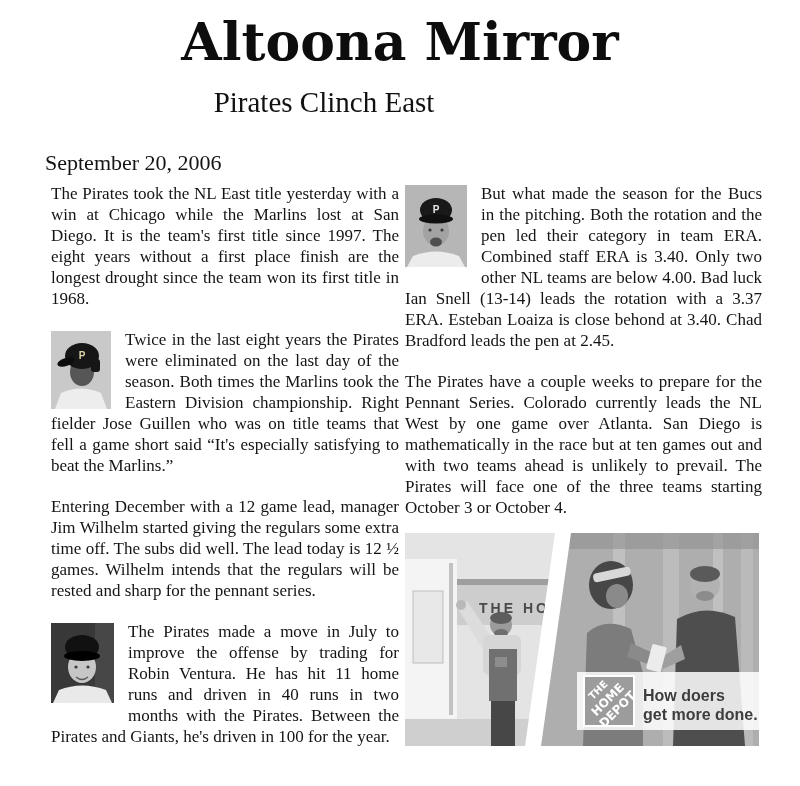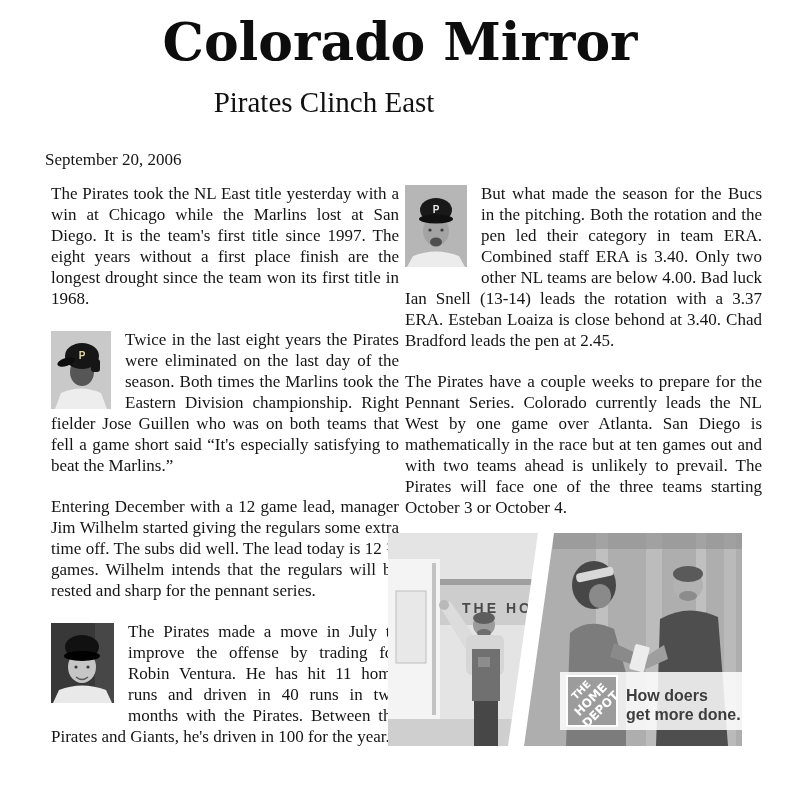--- a/index.html
+++ b/index.html
@@ -10,58 +10,58 @@
   .masthead {
     position:absolute; top:16px; left:0; width:800px; text-align:center;
     font-family:"DejaVu Serif", serif; font-weight:bold; font-size:52px;
     letter-spacing:0px; color:#0d0d0d; line-height:1.0;
   }
   .headline {
     position:absolute; top:86px; left:0; width:648px; text-align:center;
     font-size:29px; font-weight:normal; color:#111111;
   }
   .dateline {
-    position:absolute; top:150px; left:45px; font-size:17px;
+    position:absolute; top:150px; left:45px; font-size:22px;
   }
   .col { position:absolute; top:183px; }
   .col-left  { left:51px;  width:348px; }
   .col-right { left:405px; width:357px; }
   .col p {
     margin:0 0 20px 0; font-size:17px; line-height:21px;
     text-align:justify; color:#141414;
   }
   .player-photo { float:left; margin:2px 14px 3px 0; display:block; }
   .ad {
-    position:absolute; left:388px; top:533px; width:354px; height:234px;
+    position:absolute; left:405px; top:533px; width:354px; height:234px;
     display:block; cursor:pointer;
   }
   .ad svg { display:block; }
 </style>
 </head>
 <body>
 
 <div class="page">
 
-  <div class="masthead">Colorado Mirror</div>
+  <div class="masthead">Altoona Mirror</div>
   <div class="headline">Pirates Clinch East</div>
   <div class="dateline">September 20, 2006</div>
 
   <div class="col col-left">
     <p>The Pirates took the NL East title yesterday with a win at Chicago while the Marlins lost at San Diego. It is the team's first title since 1997. The eight years without a first place finish are the longest drought since the team won its first title in 1968.</p>
 
     <p>
       <svg class="player-photo" width="60" height="78" viewBox="0 0 60 78">
         <rect width="60" height="78" fill="#c9c9c9"></rect>
         <path d="M4,78 L10,62 Q30,53 50,62 L56,78 Z" fill="#ededed"></path>
         <ellipse cx="31" cy="41" rx="12" ry="14" fill="#565656"></ellipse>
         <ellipse cx="31" cy="25" rx="17" ry="13" fill="#161616"></ellipse>
         <rect x="40" y="28" width="9" height="13" rx="3" fill="#161616"></rect>
         <ellipse cx="15" cy="31" rx="9" ry="4" fill="#0d0d0d" transform="rotate(-18 15 31)"></ellipse>
         <text x="31" y="28" font-size="10" font-weight="bold" fill="#dcd4a6" font-family="Liberation Sans, sans-serif" text-anchor="middle">P</text>
-      </svg><span>Twice in the last eight years the Pirates were eliminated on the last day of the season. Both times the Marlins took the Eastern Division championship. Right fielder Jose Guillen who was on both teams that fell a game short said “It's especially satisfying to beat the Marlins.”</span>
+      </svg><span>Twice in the last eight years the Pirates were eliminated on the last day of the season. Both times the Marlins took the Eastern Division championship. Right fielder Jose Guillen who was on title teams that fell a game short said “It's especially satisfying to beat the Marlins.”</span>
     </p>
 
     <p>Entering December with a 12 game lead, manager Jim Wilhelm started giving the regulars some extra time off. The subs did well. The lead today is 12 ½ games. Wilhelm intends that the regulars will be rested and sharp for the pennant series.</p>
 
     <p>
       <svg class="player-photo" width="63" height="80" viewBox="0 0 63 80">
         <rect width="63" height="80" fill="#383838"></rect>
         <rect x="44" width="19" height="80" fill="#474747"></rect>
         <ellipse cx="31" cy="44" rx="14" ry="16" fill="#c6c6c6"></ellipse>
         <ellipse cx="31" cy="24" rx="17" ry="12" fill="#111111"></ellipse>

